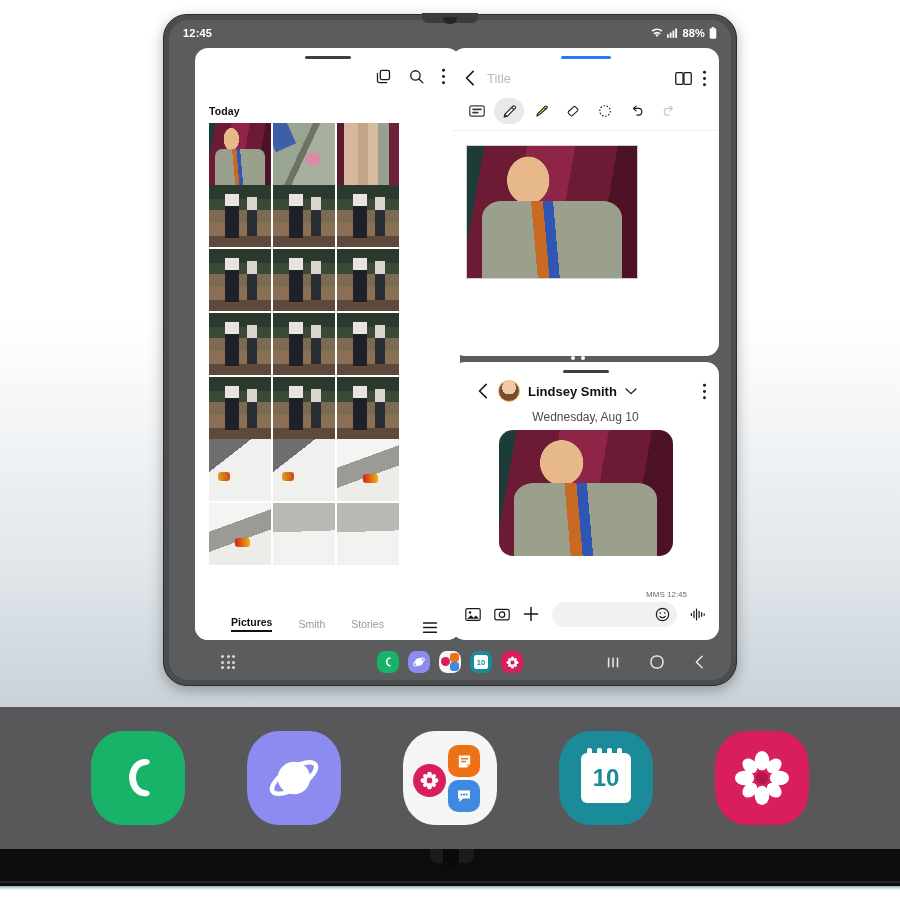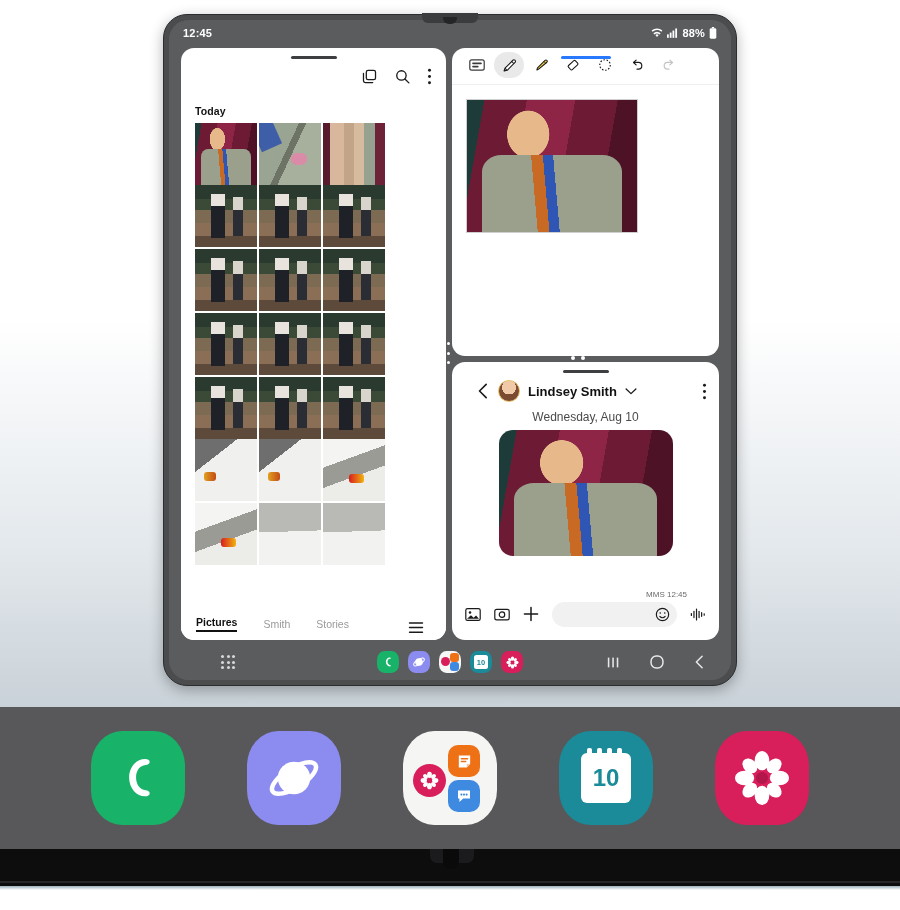--- a/index.html
+++ b/index.html
@@ -108,21 +108,21 @@
   .screen {
     position: absolute; left: 6px; top: 26px;
     width: 550px; height: 598px;
     background: #5a5c5e;
   }
   .panel {
     position: absolute;
     background: #ffffff;
     overflow: hidden;
   }
-  .panel-gallery { left: 6px; top: 2px; width: 265px; height: 592px; border-radius: 13px; }
+  .panel-gallery { left: 20px; top: 2px; width: 265px; height: 592px; border-radius: 13px; }
   .panel-notes   { left: 277px; top: 2px; width: 267px; height: 308px; border-radius: 13px; }
   .panel-msgs    { left: 277px; top: 316px; width: 267px; height: 278px; border-radius: 13px; }
   .grab-handle {
     position: absolute; left: 50%; transform: translateX(-50%); top: 8px;
     width: 46px; height: 3px; border-radius: 2px; background: #3d3f41;
   }
   .grab-handle.active { background: #2979ff; width: 50px; }
   .vdivider-dots {
     position: absolute; left: 271px; top: 296px;
     width: 5px; height: 22px;
@@ -210,21 +210,21 @@
     content: ""; position: absolute; left: 42%; top: 56%; width: 24%; height: 15%;
     background: linear-gradient(90deg, #d81e1e, #f0b310);
     border-radius: 3px;
   }
   .img-chair3 {
     background: linear-gradient(178deg, #b9bab5 0 46%, #f2f2f0 46% 100%);
   }
   .gal-tabs {
     position: absolute; left: 0; bottom: 0; width: 265px; height: 32px;
     background: #ffffff;
-    display: flex; align-items: center; gap: 26px; padding-left: 15px;
+    display: flex; align-items: center; gap: 26px; padding-left: 36px;
     border-top: 0;
   }
   .gal-tab { font-size: 10.5px; color: #9a9a9a; font-weight: 400; }
   .gal-tab.active { color: #111; font-weight: 700; border-bottom: 2px solid #111; padding-bottom: 2px; }
   .hamburger { position: absolute; right: 22px; top: 13px; }
   
   .notes-head {
     display: flex; align-items: center; gap: 10px;
     height: 46px; padding: 14px 12px 0 12px;
   }
@@ -419,20 +419,41 @@
                   <rect x="1" y="7.1" width="18" height="1.9" rx="0.9" fill="#1a1a1a"></rect>
                   <rect x="1" y="12.9" width="18" height="1.9" rx="0.9" fill="#1a1a1a"></rect>
                 </svg>
             </span>
           </div>
         </div>
 
         <div class="panel panel-notes">
           <div class="grab-handle active"></div>
 
+          <div class="notes-head">
+            <span class="ico">
+              <svg width="13" height="16" viewBox="0 0 14 18">
+                  <path d="M10 1.5L2.5 9l7.5 7.5" fill="none" stroke="#1a1a1a" stroke-width="1.8" stroke-linecap="round" stroke-linejoin="round"></path>
+                </svg>
+            </span>
+            <span class="notes-title">Title</span>
+            <span class="ico">
+              <svg width="17" height="15" viewBox="0 0 22 19">
+                  <rect x="1" y="2" width="9.4" height="15" rx="1.4" fill="none" stroke="#1a1a1a" stroke-width="1.7"></rect>
+                  <rect x="11.6" y="2" width="9.4" height="15" rx="1.4" fill="none" stroke="#1a1a1a" stroke-width="1.7"></rect>
+                </svg>
+            </span>
+            <span class="ico">
+              <svg width="5" height="17" viewBox="0 0 6 22">
+                  <circle cx="3" cy="3" r="1.9" fill="#1a1a1a"></circle>
+                  <circle cx="3" cy="11" r="1.9" fill="#1a1a1a"></circle>
+                  <circle cx="3" cy="19" r="1.9" fill="#1a1a1a"></circle>
+                </svg>
+            </span>
+          </div>
 
           <div class="notes-tools">
             <span class="tool">
               <svg width="16" height="14" viewBox="0 0 20 17">
                   <rect x="1" y="2" width="18" height="13" rx="2.4" fill="none" stroke="#3a3a3a" stroke-width="1.5"></rect>
                   <rect x="4" y="5.4" width="12" height="2.2" rx="1" fill="#3a3a3a"></rect>
                   <rect x="4" y="9.4" width="8" height="2.2" rx="1" fill="#3a3a3a"></rect>
                 </svg>
             </span>
             <span class="tool selected">

